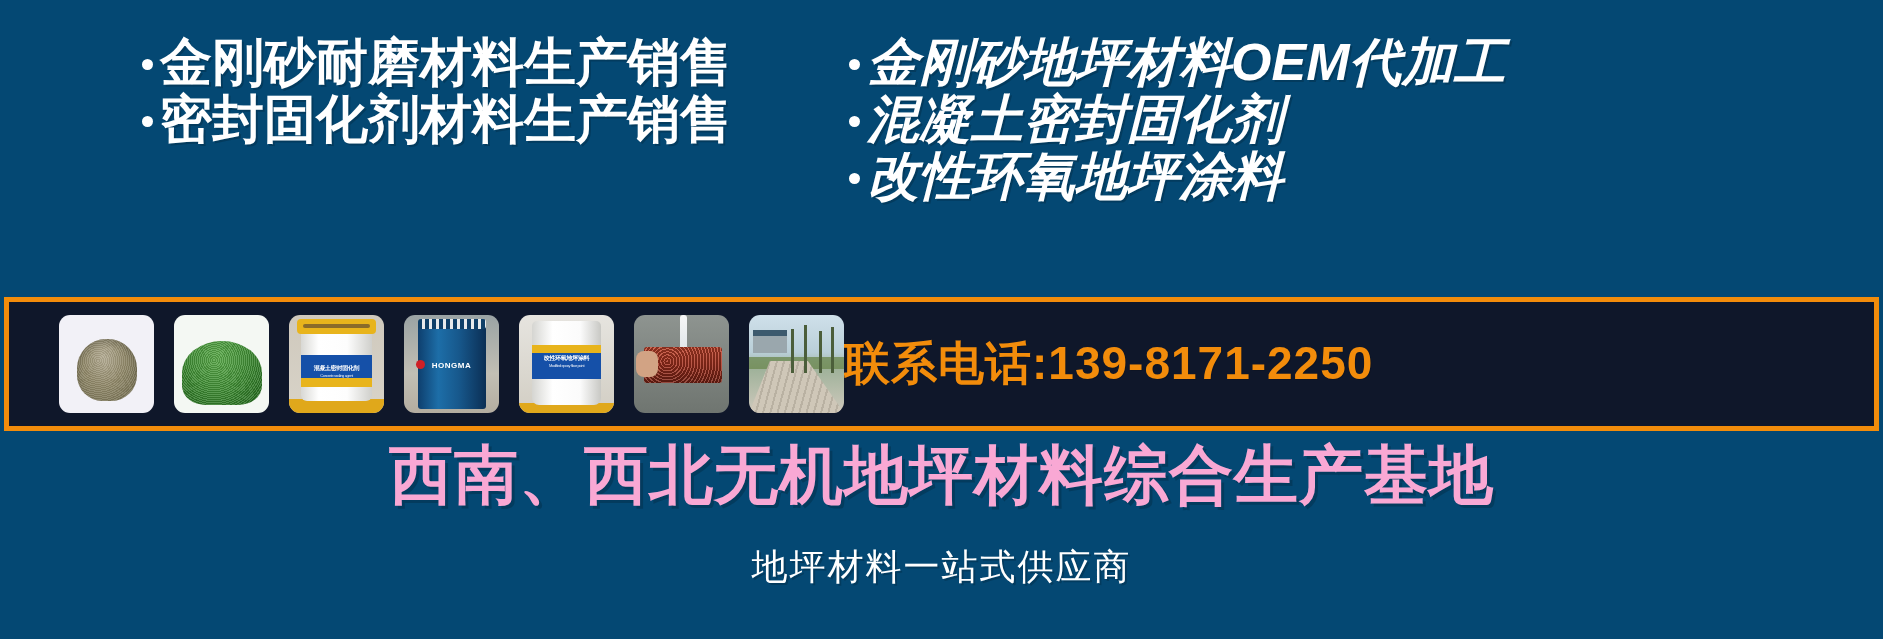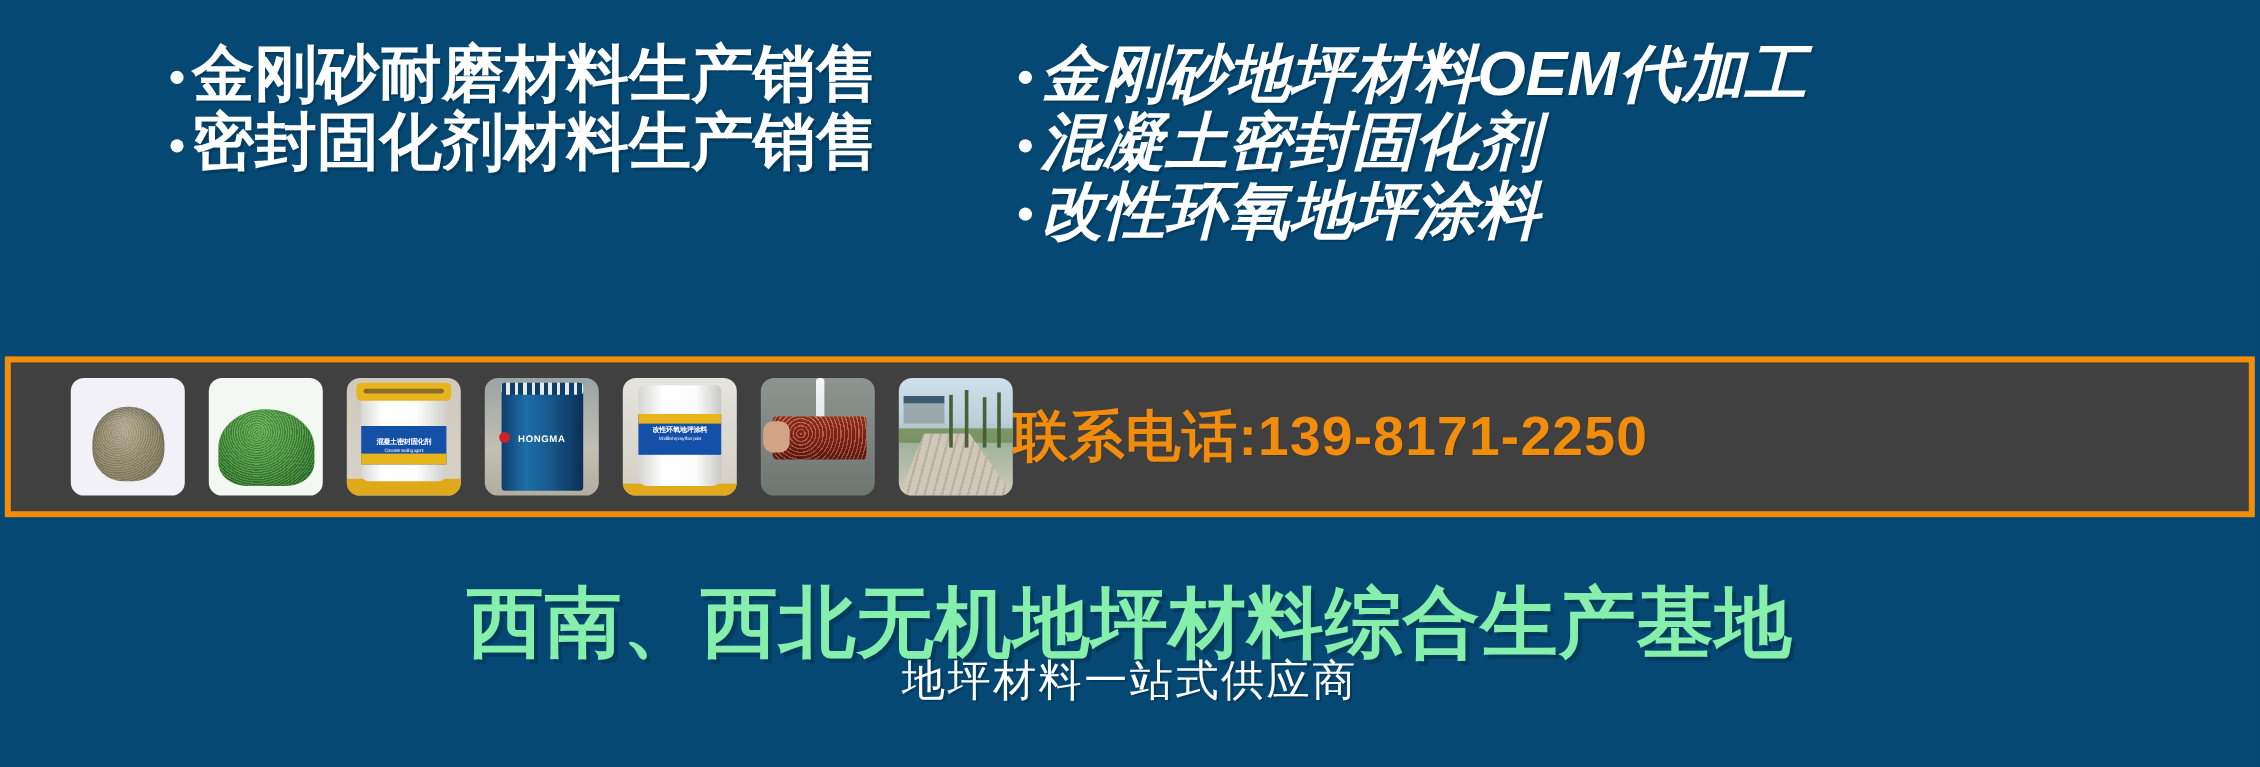--- a/index.html
+++ b/index.html
@@ -35,21 +35,21 @@
     background:#ffffff;
     margin-right:7px;
     flex:none;
     position:relative; top:2px;
   }
 
   
   .strip{
     position:absolute; left:4px; top:297px;
     width:1875px; height:134px;
-    background:#404040;
+    background:#0f172a;
     border:5px solid #f28c0b;
     display:flex; align-items:center;
   }
   .thumbs{ display:flex; align-items:center; margin-left:50px; gap:20px; }
   .thumb{
     width:95px;height:98px;border-radius:11px;
     overflow:hidden; position:relative; flex:none;
     background:#d9dde2;
   }
 
@@ -154,24 +154,23 @@
     font-weight:bold;
     font-size:46px;
     letter-spacing:1px;
     white-space:nowrap;
     text-shadow:1px 1px 0 rgba(0,0,0,.12);
   }
 
   
   .headline{
     position:absolute; left:0; top:438px; width:100%;
-    text-align:center; color:#86efac; font-weight:bold;
+    text-align:center; color:#f9a8d4; font-weight:bold;
     font-size:64px; line-height:74px; letter-spacing:1px;
     text-shadow:3px 3px 0 rgba(0,0,0,.18);
-    margin-top:44px;
   }
   .subline{
     position:absolute; left:0; top:545px; width:100%;
     text-align:center; color:#ffffff; font-weight:normal;
     font-size:36px; line-height:44px; letter-spacing:2px;
     text-shadow:2px 2px 0 rgba(0,0,0,.18);
   }
 </style>
 </head>
 <body>

